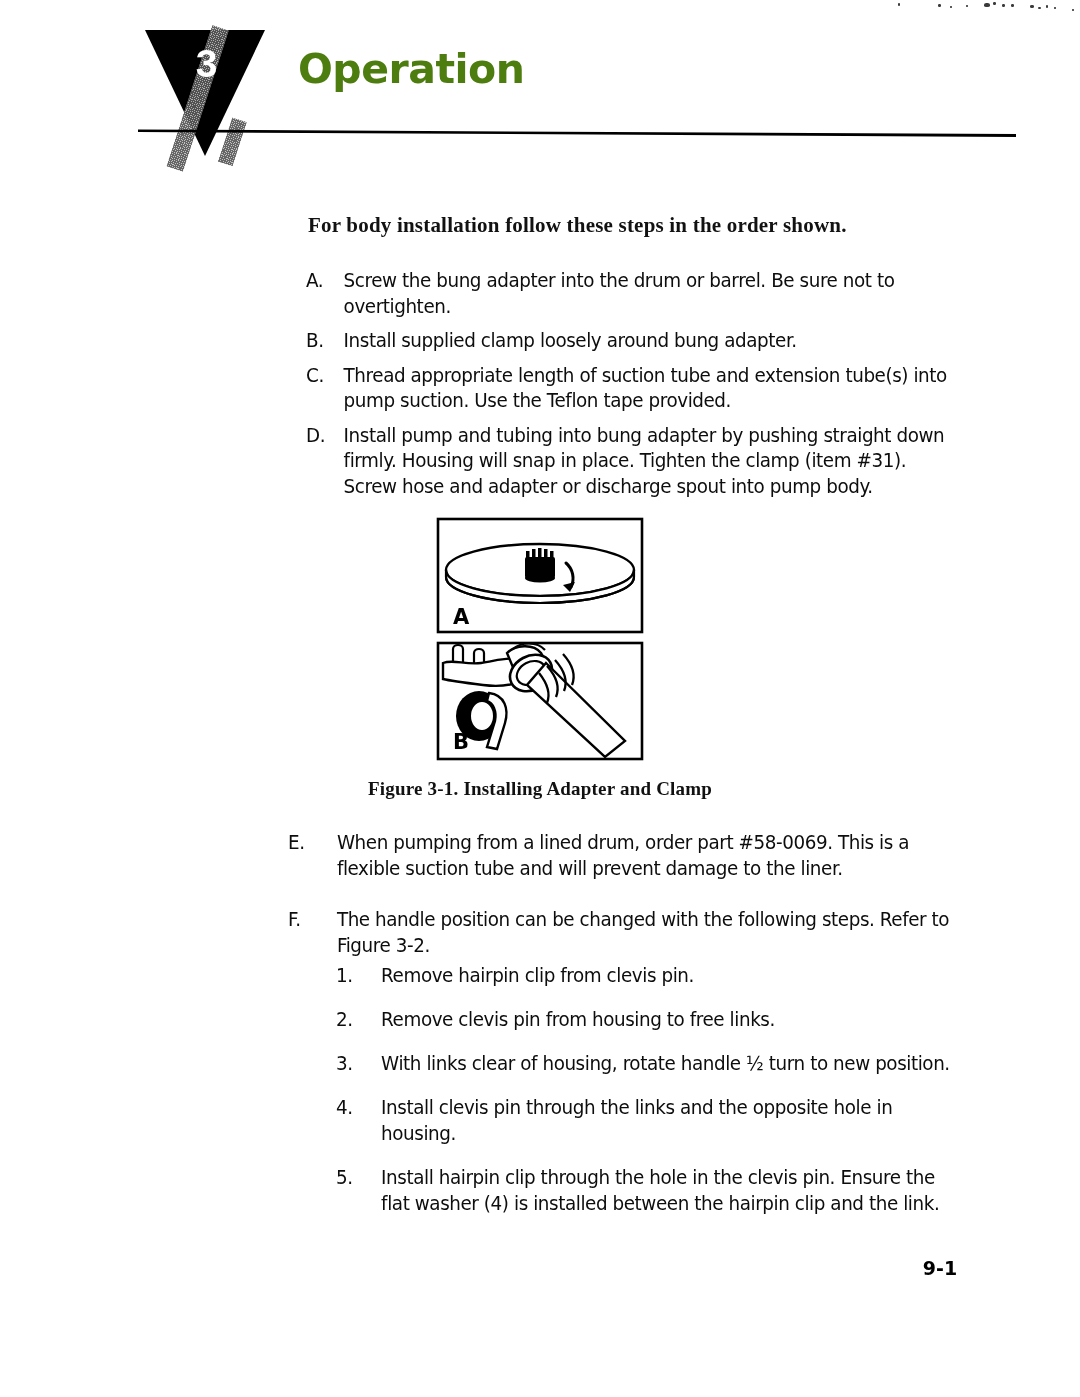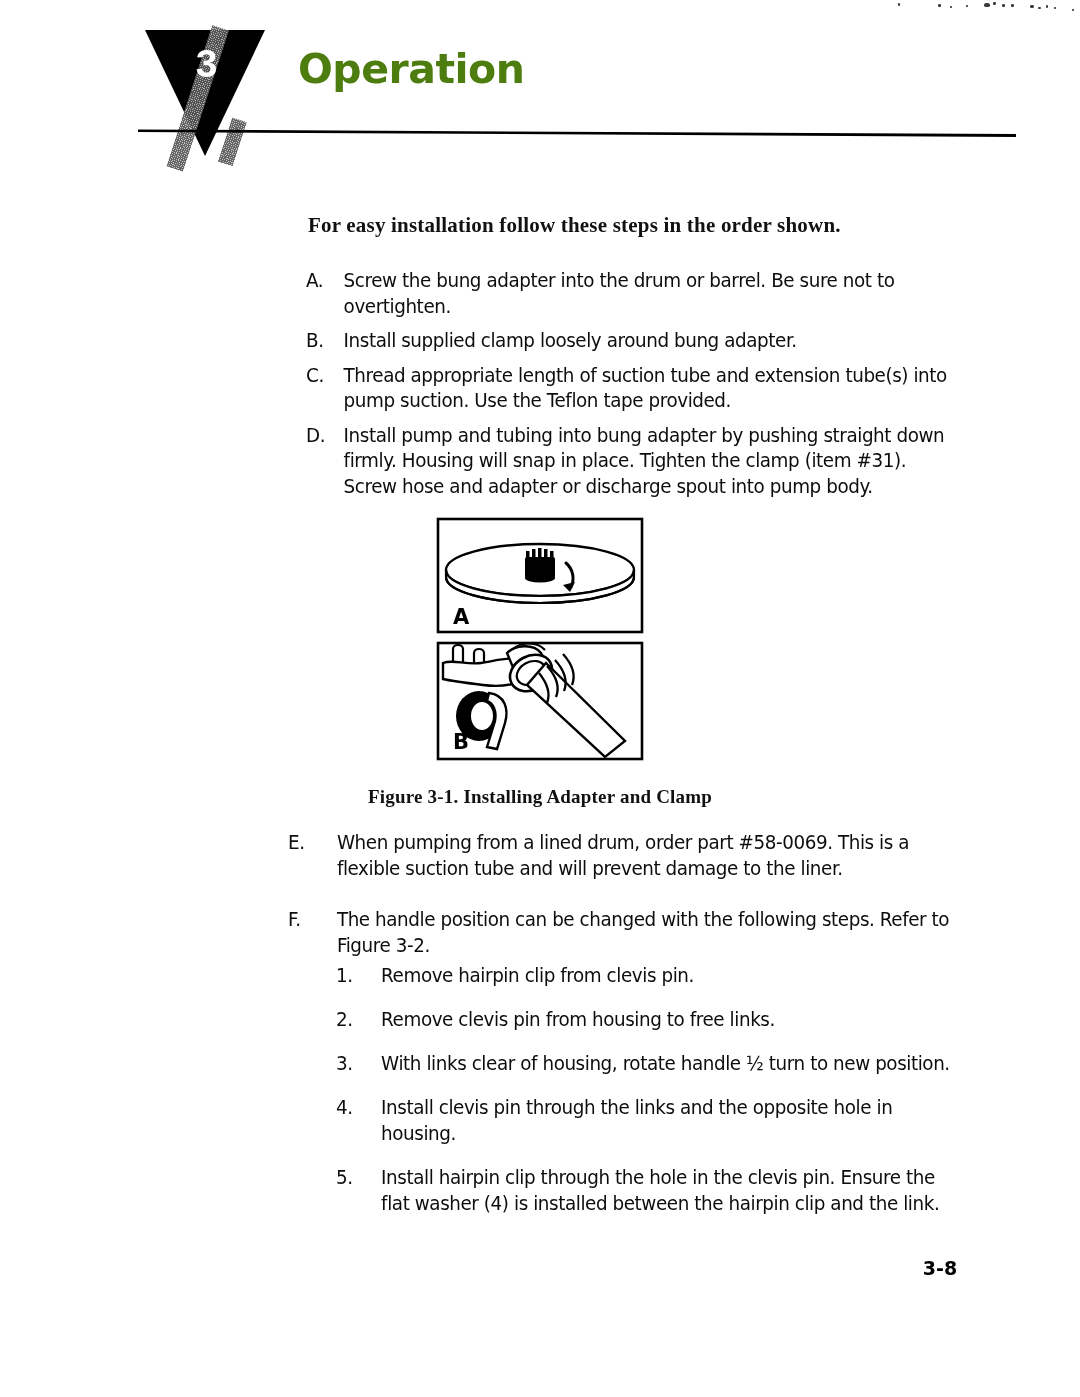--- a/index.html
+++ b/index.html
@@ -162,21 +162,21 @@
     left: 0;
     top: 513px;
     width: 1080px;
     text-align: center;
   }
   .figure-art {
     display: block;
     margin: 0 auto;
   }
   .figure-caption {
-    margin-top: 20px;
+    margin-top: 12px;
     font-family: "Liberation Serif", serif;
     font-weight: bold;
     font-size: 19px;
     line-height: 24px;
     letter-spacing: 0.2px;
     color: #111111;
   }
 
   .alpha-list-2 {
     position: absolute;
@@ -262,21 +262,21 @@
   <div class="chapter-title">Operation</div>
   <div class="header-rule">
     <svg width="878" height="9" viewBox="0 0 878 9">
       <polygon points="0,1.5 878,6.0 878,9.0 0,4.0" fill="#000000"></polygon>
     </svg>
   </div>
 </div>
 
 <div class="content">
 
-  <div class="intro-line">For easy installation follow these steps in the order shown.</div>
+  <div class="intro-line">For body installation follow these steps in the order shown.</div>
 
   <div class="alpha-list">
     <div class="alpha-item">
       <span class="marker">A.</span>
       <span>Screw the bung adapter into the drum or barrel.  Be sure not to overtighten.</span>
     </div>
     <div class="alpha-item">
       <span class="marker">B.</span>
       <span>Install supplied clamp loosely around bung adapter.</span>
     </div>
@@ -377,14 +377,14 @@
     <div class="num-item">
       <span class="marker">4.</span>
       <span>Install clevis pin through the links and the opposite hole in housing.</span>
     </div>
     <div class="num-item">
       <span class="marker">5.</span>
       <span>Install hairpin clip through the hole in the clevis pin.  Ensure the flat washer (4) is installed between the hairpin clip and the link.</span>
     </div>
   </div>
 
-  <div class="page-number">3-8</div>
+  <div class="page-number">9-1</div>
 </div>
 
 </body></html>

